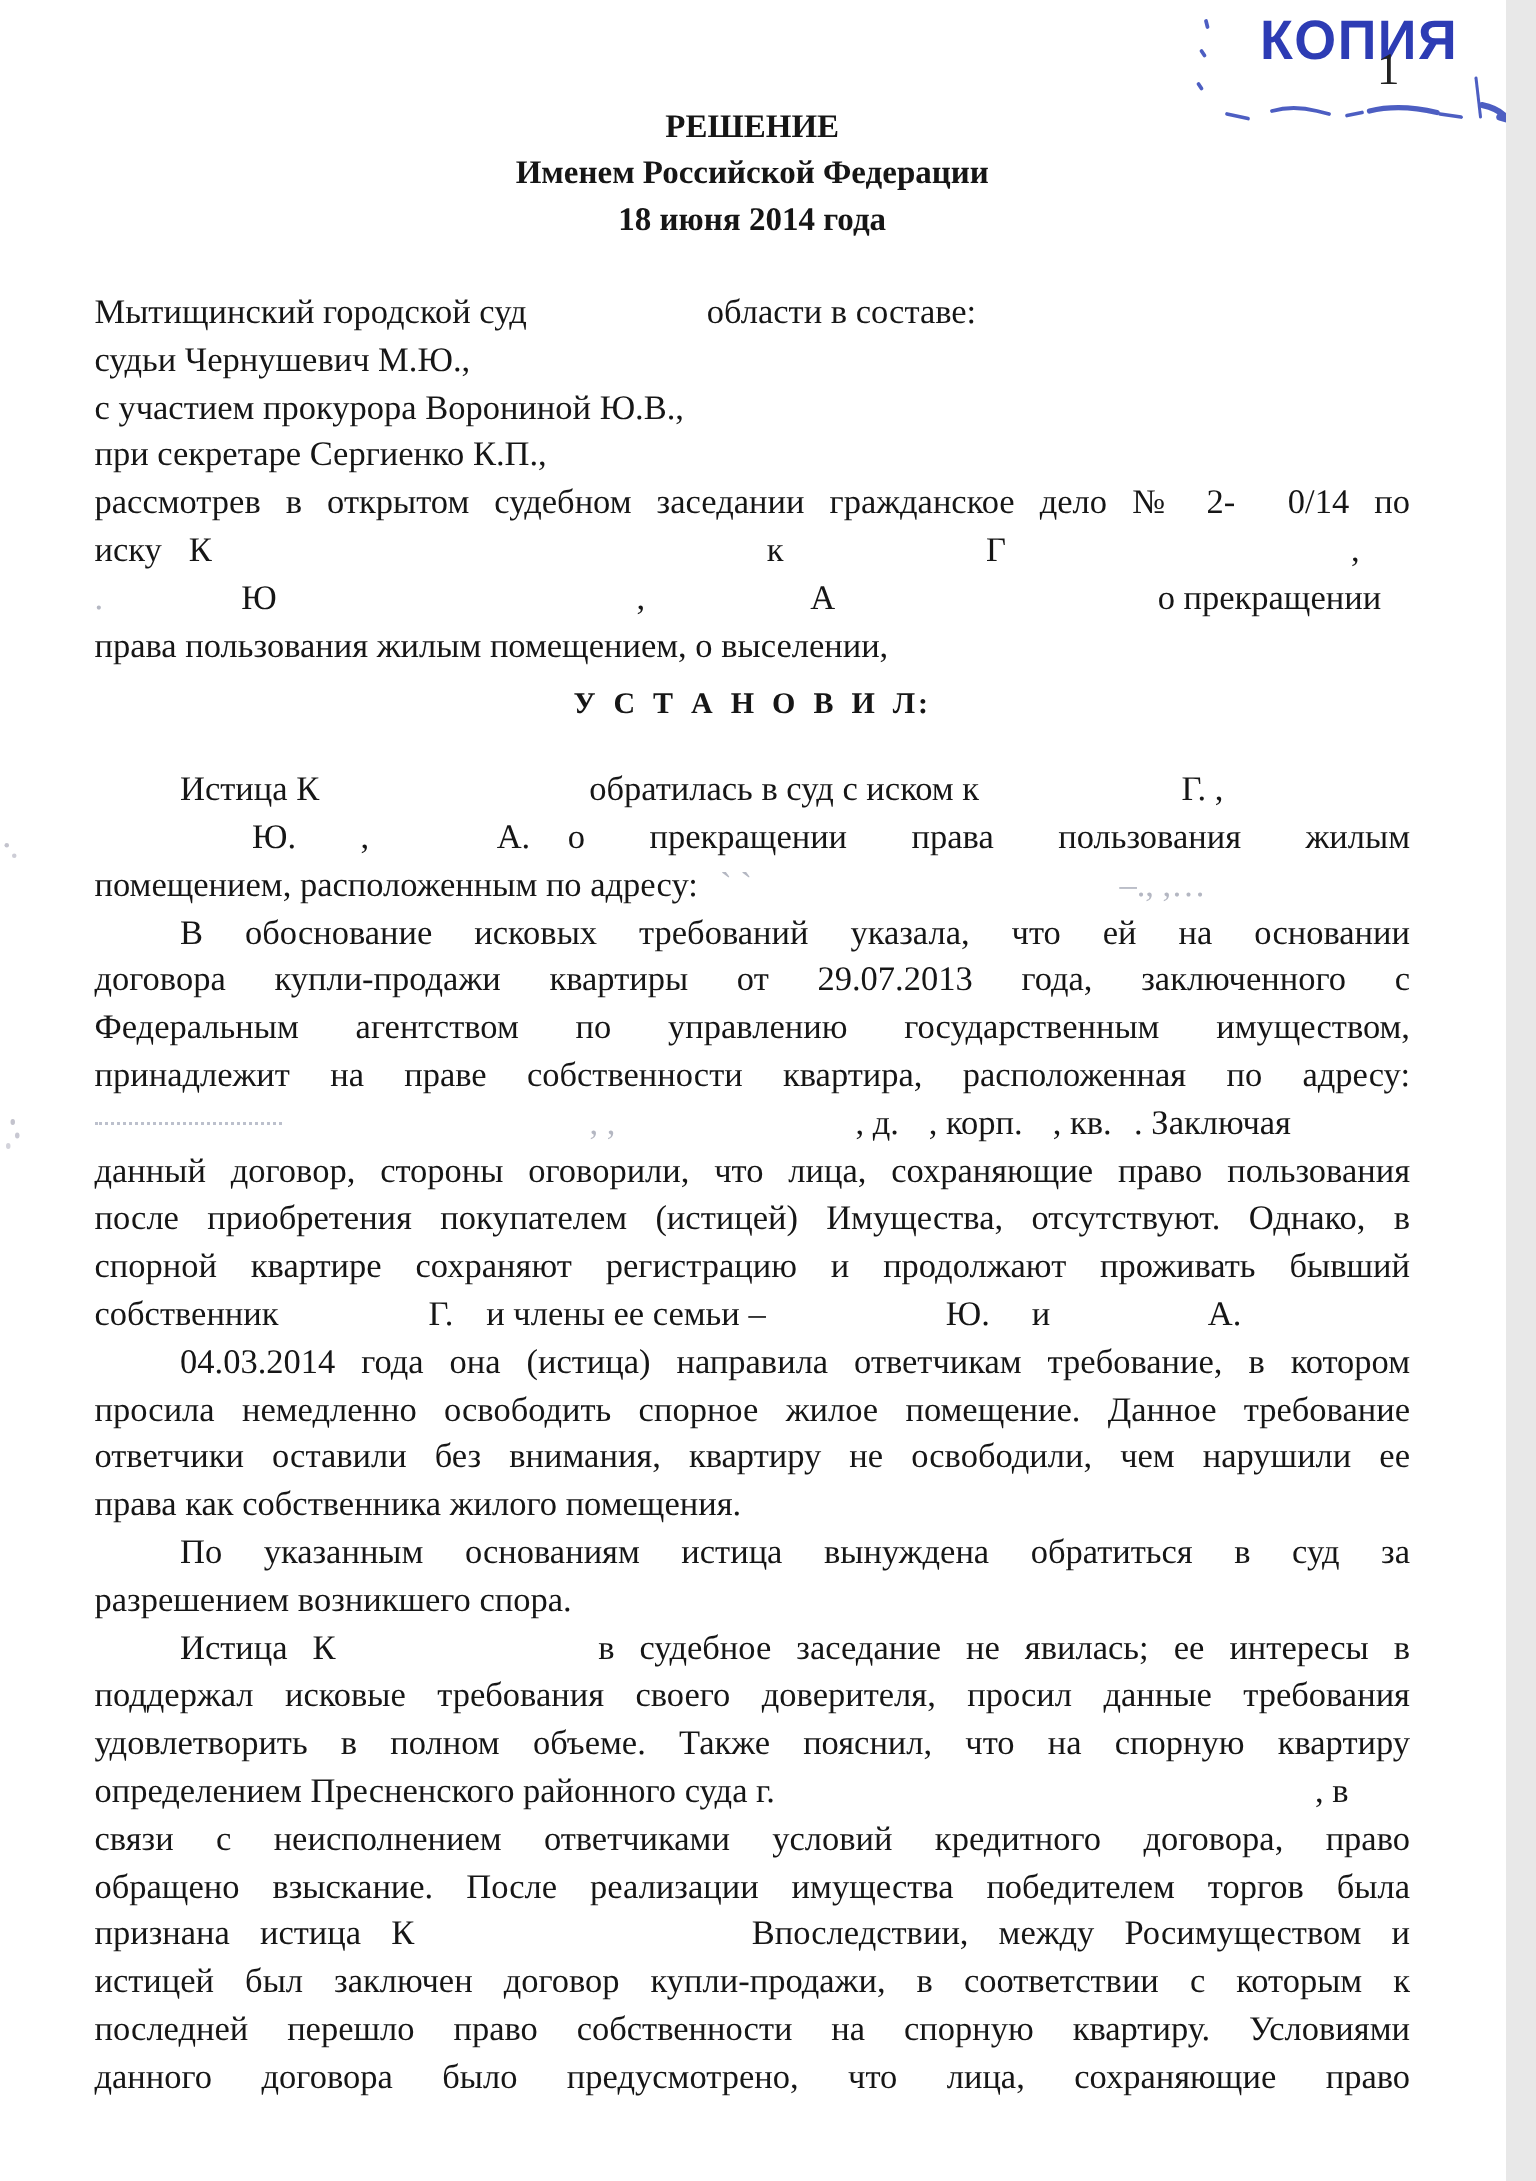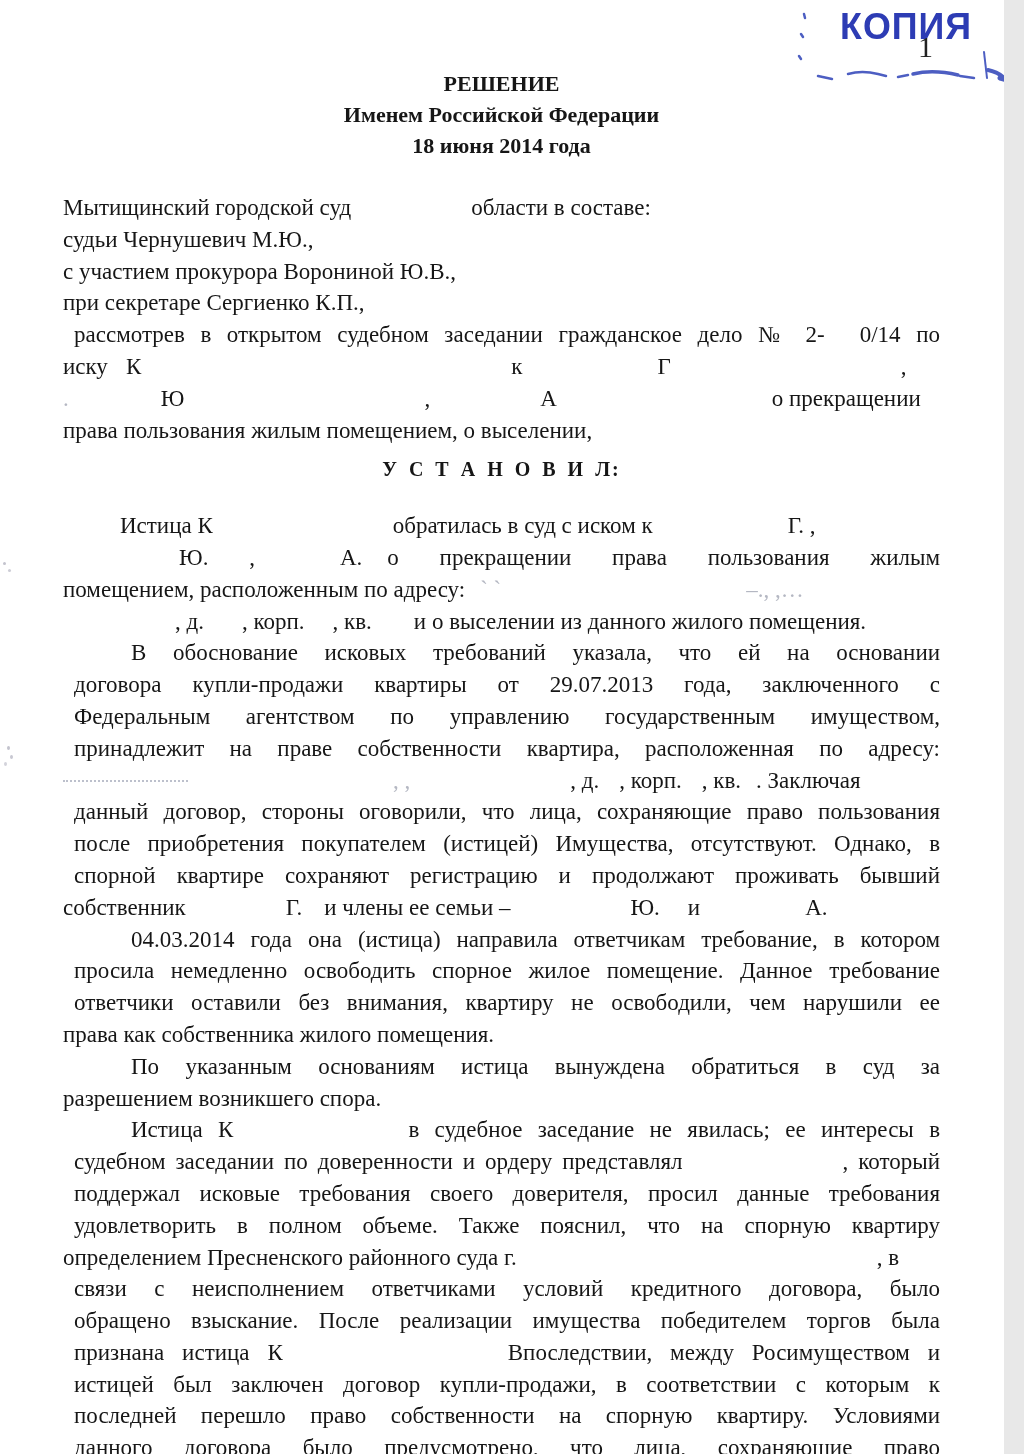--- a/index.html
+++ b/index.html
@@ -28,21 +28,21 @@
   .title-block{
     position:absolute;left:63px;top:68px;width:877px;
     text-align:center;font-weight:bold;font-size:22px;line-height:31px;
   }
   
   .doc{
     position:absolute;left:63px;top:192px;width:877px;
     font-size:23px;line-height:31.8px;
   }
   .line{white-space:nowrap;}
-  .line.just{white-space:normal;text-align:justify;text-align-last:justify;margin-left:11px;}
+  .line.just{white-space:normal;text-align:justify;text-align-last:justify;}
   .gap{display:inline-block;height:1px;}
   .trace{display:inline-block;height:0;border-top:2px dotted #bcc0cc;vertical-align:6px;}
   .faint{color:#b4b7c2;}
   .section-heading{
     text-align:center;font-weight:bold;font-size:20px;
     letter-spacing:2px;word-spacing:3px;
     margin-top:8px;margin-bottom:24px;line-height:31.8px;
   }
   
   .artifact{position:absolute;border-radius:50%;background:#c3c3cd;}
@@ -89,42 +89,40 @@
         <div class="line just"><span>рассмотрев в открытом судебном заседании гражданское дело № 2-</span><span class="gap" style="width: 35px;"></span><span>0/14 по</span></div>
         <div class="line"><span>иску</span><span class="gap" style="width: 18px;"></span><span>К</span><span class="gap" style="width: 370px;"></span><span>к</span><span class="gap" style="width: 135px;"></span><span>Г</span><span class="gap" style="width: 230px;"></span><span>,</span></div>
         <div class="line"><span class="faint">.</span><span class="gap" style="width: 92px;"></span><span>Ю</span><span class="gap" style="width: 240px;"></span><span>,</span><span class="gap" style="width: 110px;"></span><span>А</span><span class="gap" style="width: 215px;"></span><span>о прекращении</span></div>
         <div class="line"><span>права пользования жилым помещением, о выселении,</span></div>
       </div>
     <div class="section-heading">У С Т А Н О В И Л:</div>
     <div>
         <div class="line" style="padding-left: 57px;"><span>Истица  К</span><span class="gap" style="width: 180px;"></span><span>обратилась  в  суд  с  иском  к</span><span class="gap" style="width: 135px;"></span><span>Г.  ,</span></div>
         <div class="line just"><span class="gap" style="width: 105px;"></span><span>Ю.  ,</span><span class="gap" style="width: 85px;"></span><span>А.</span><span class="gap" style="width: 25px;"></span><span>о  прекращении  права  пользования  жилым</span></div>
         <div class="line"><span>помещением, расположенным по адресу:</span><span class="gap" style="width: 15px;"></span><span class="faint">ˋ ˋ</span><span class="gap" style="width: 245px;"></span><span class="faint">–., ,…</span></div>
-        <div class="line"><span class="gap" style="width: 112px;"></span><span>, д.</span><span class="gap" style="width: 38px;"></span><span>, корп.</span><span class="gap" style="width: 28px;"></span><span>, кв.</span><span class="gap" style="width: 42px;"></span><span>и о выселении из данного жилого помещения.</span></div>
         <div class="line just" style="padding-left: 57px;"><span>В  обоснование  исковых  требований  указала,  что  ей  на  основании</span></div>
         <div class="line just"><span>договора  купли-продажи  квартиры  от  29.07.2013  года,  заключенного  с</span></div>
         <div class="line just"><span>Федеральным  агентством  по  управлению  государственным  имуществом,</span></div>
         <div class="line just"><span>принадлежит  на  праве  собственности  квартира,  расположенная  по  адресу:</span></div>
         <div class="line"><span class="trace" style="width: 125px;"></span><span class="gap" style="width: 205px;"></span><span class="faint">, ,</span><span class="gap" style="width: 160px;"></span><span>, д.</span><span class="gap" style="width: 20px;"></span><span>, корп.</span><span class="gap" style="width: 20px;"></span><span>, кв.</span><span class="gap" style="width: 15px;"></span><span>. Заключая</span></div>
         <div class="line just"><span>данный договор, стороны оговорили, что лица, сохраняющие право пользования</span></div>
         <div class="line just"><span>после приобретения покупателем (истицей) Имущества, отсутствуют. Однако, в</span></div>
         <div class="line just"><span>спорной квартире сохраняют регистрацию и продолжают проживать бывший</span></div>
         <div class="line"><span>собственник</span><span class="gap" style="width: 100px;"></span><span>Г.</span><span class="gap" style="width: 22px;"></span><span>и члены ее семьи –</span><span class="gap" style="width: 120px;"></span><span>Ю.</span><span class="gap" style="width: 28px;"></span><span>и</span><span class="gap" style="width: 105px;"></span><span>А.</span></div>
         <div class="line just" style="padding-left: 57px;"><span>04.03.2014 года она (истица) направила ответчикам требование, в котором</span></div>
         <div class="line just"><span>просила немедленно освободить спорное жилое помещение. Данное требование</span></div>
         <div class="line just"><span>ответчики оставили без внимания, квартиру не освободили, чем нарушили ее</span></div>
         <div class="line"><span>права как собственника жилого помещения.</span></div>
         <div class="line just" style="padding-left: 57px;"><span>По  указанным  основаниям  истица  вынуждена  обратиться  в  суд  за</span></div>
         <div class="line"><span>разрешением возникшего спора.</span></div>
         <div class="line just" style="padding-left: 57px;"><span>Истица К</span><span class="gap" style="width: 175px;"></span><span>в судебное заседание не явилась; ее интересы в</span></div>
-        <div class="line just"><span>судебном заседании по доверенности и ордеру представлял</span><span class="gap" style="width: 160px;"></span><span>, который</span></div>
         <div class="line just"><span>поддержал исковые требования своего доверителя, просил данные требования</span></div>
         <div class="line just"><span>удовлетворить в полном объеме. Также пояснил, что на спорную квартиру</span></div>
         <div class="line"><span>определением Пресненского районного суда г.</span><span class="gap" style="width: 360px;"></span><span>, в</span></div>
-        <div class="line just"><span>связи  с  неисполнением  ответчиками  условий  кредитного  договора,  было</span></div>
+        <div class="line just"><span>связи  с  неисполнением  ответчиками  условий  кредитного  договора,  право</span></div>
         <div class="line just"><span>обращено взыскание. После реализации имущества победителем торгов была</span></div>
         <div class="line just"><span>признана  истица  К</span><span class="gap" style="width: 225px;"></span><span>Впоследствии,  между  Росимуществом  и</span></div>
         <div class="line just"><span>истицей был заключен договор купли-продажи, в соответствии с которым к</span></div>
         <div class="line just"><span>последней перешло право собственности на спорную квартиру. Условиями</span></div>
         <div class="line just"><span>данного  договора  было  предусмотрено,  что  лица,  сохраняющие  право</span></div>
       </div>
   </div>
 
   <div class="artifact a1"></div>
   <div class="artifact a2"></div>

